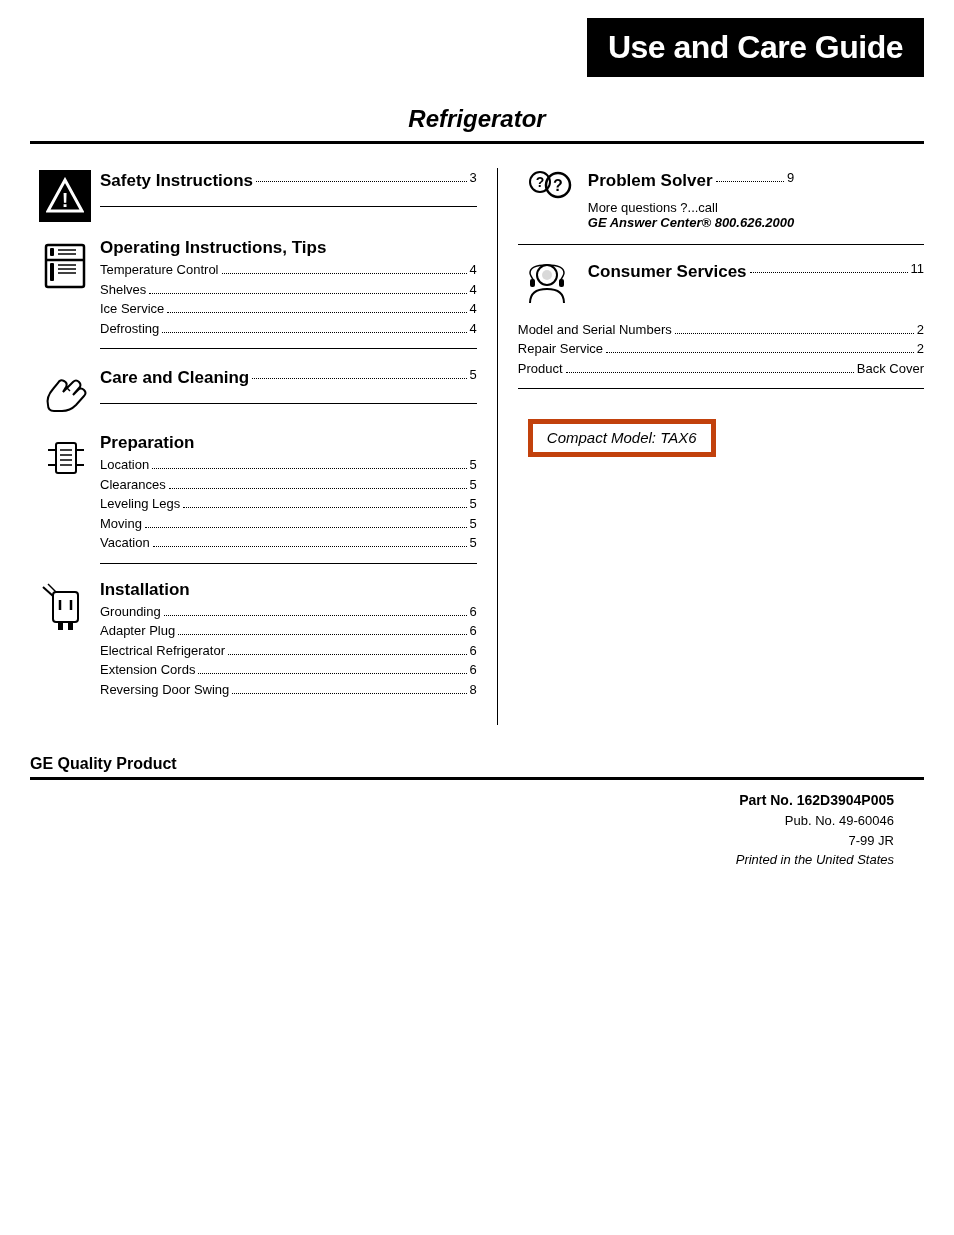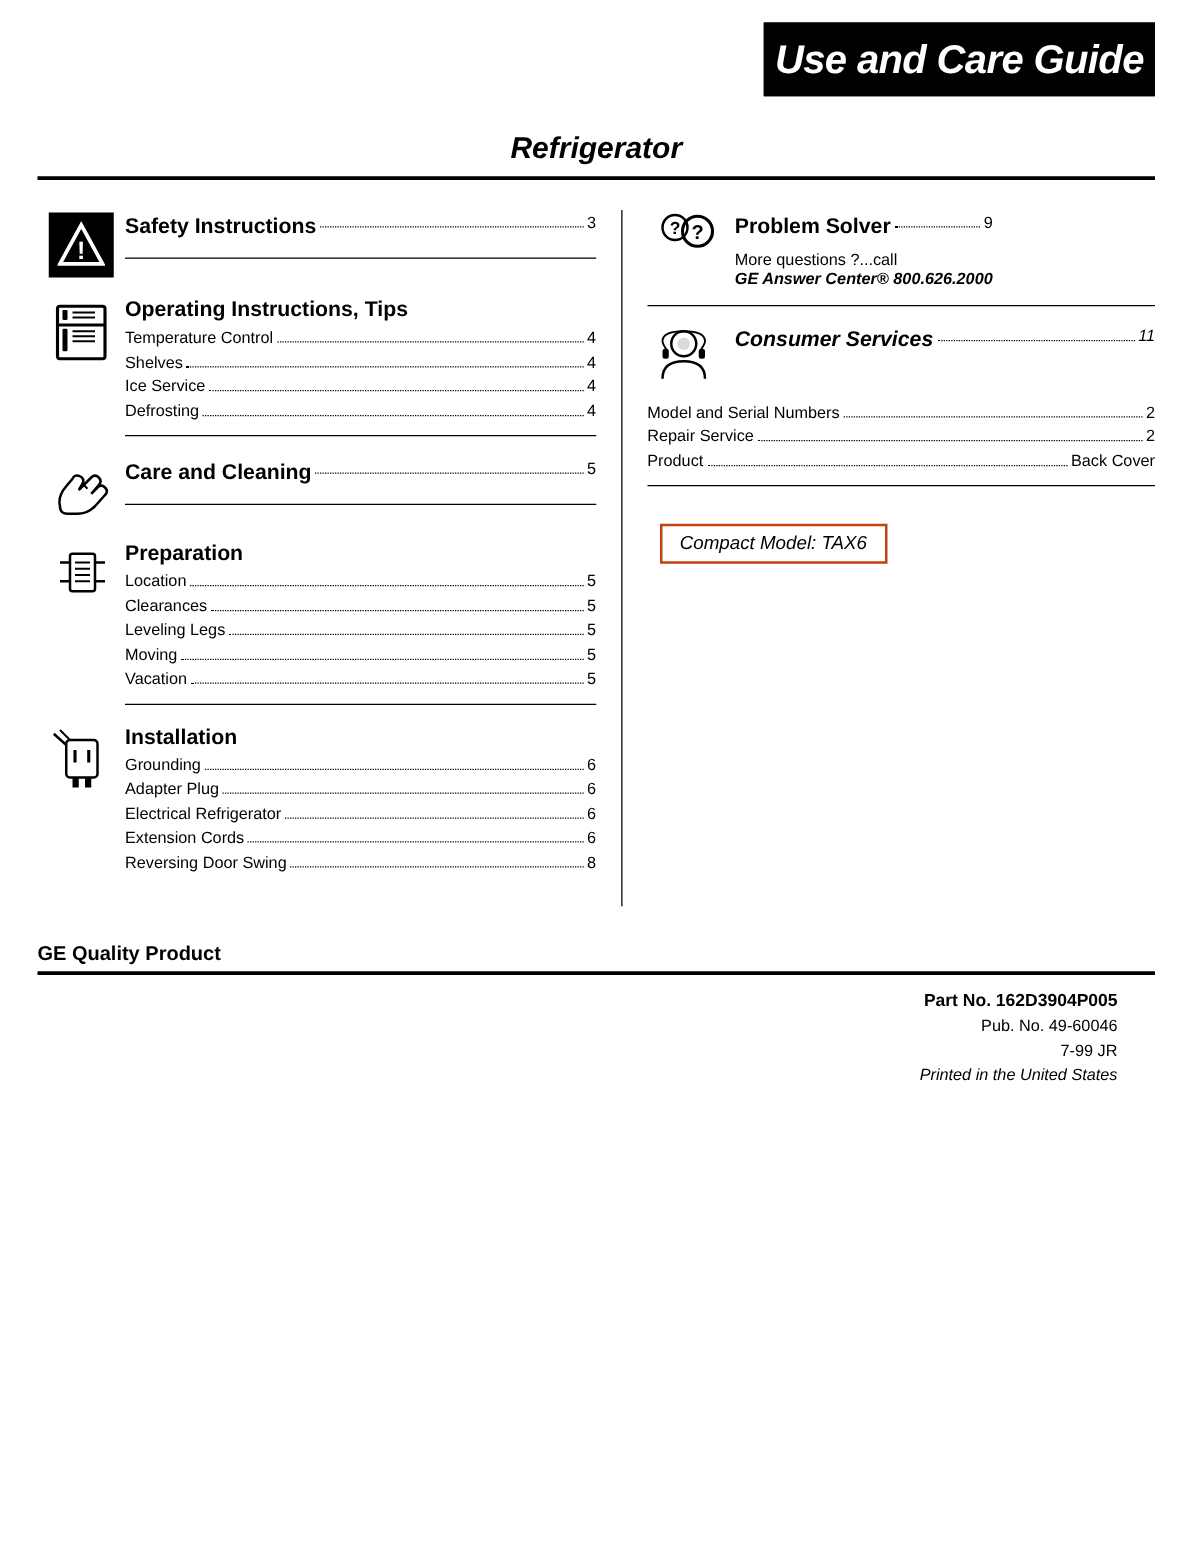--- a/index.html
+++ b/index.html
@@ -13,23 +13,22 @@
     }
 
     
     .header {
       display: flex;
       justify-content: flex-end;
       padding: 18px 30px 10px 30px;
     }
     .title-box {
       border: 3px solid #000;
-      padding: 8px 6px;
+      padding: 8px 18px;
       background: #000;
-      font-style: italic;
     }
     .title-box span {
       color: #fff;
       font-size: 32px;
       font-weight: 900;
       letter-spacing: -0.5px;
     }
 
     
     .subtitle-area {
@@ -132,21 +131,21 @@
     .right-icon {
       width: 60px;
       min-width: 60px;
       display: flex;
       justify-content: center;
       padding-top: 2px;
     }
 
     
     .compact-model-box {
-      border: 2px solid #c2410c;
+      border: 5px solid #c2410c;
       display: inline-block;
       padding: 5px 14px;
       margin-top: 10px;
       margin-left: 10px;
     }
     .compact-model-box span {
       font-style: italic;
       font-size: 15px;
     }
 
@@ -413,21 +412,21 @@
 
             <circle cx="27" cy="14" r="10" fill="none" stroke="#000" stroke-width="2"></circle>
             <path d="M10,42 Q10,28 27,28 Q44,28 44,42" fill="none" stroke="#000" stroke-width="2"></path>
             <circle cx="27" cy="14" r="5" fill="#000" opacity="0.15"></circle>
 
             <path d="M14,20 Q10,14 10,12 Q10,4 27,4 Q44,4 44,12 Q44,14 40,20" fill="none" stroke="#000" stroke-width="1.5"></path>
             <rect x="10" y="18" width="5" height="8" rx="2" fill="#000"></rect>
             <rect x="39" y="18" width="5" height="8" rx="2" fill="#000"></rect>
           </svg>
         </div>
-        <div style="flex:1;font-style:italic;">
+        <div style="flex:1;">
           <div class="toc-item">
             <span class="section-title">Consumer Services</span>
             <span class="dots"></span>
             <span>11</span>
           </div>
         </div>
       </div>
       <div style="padding-left: 0;">
         <div class="toc-item">
           <span>Model and Serial Numbers</span>

